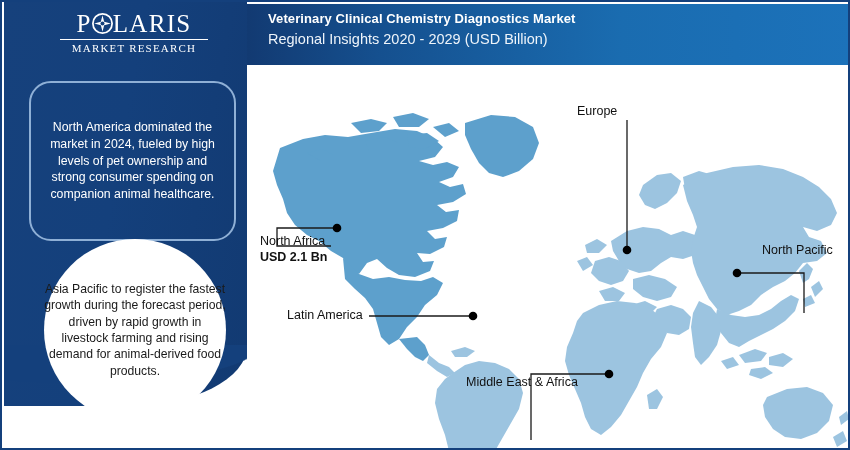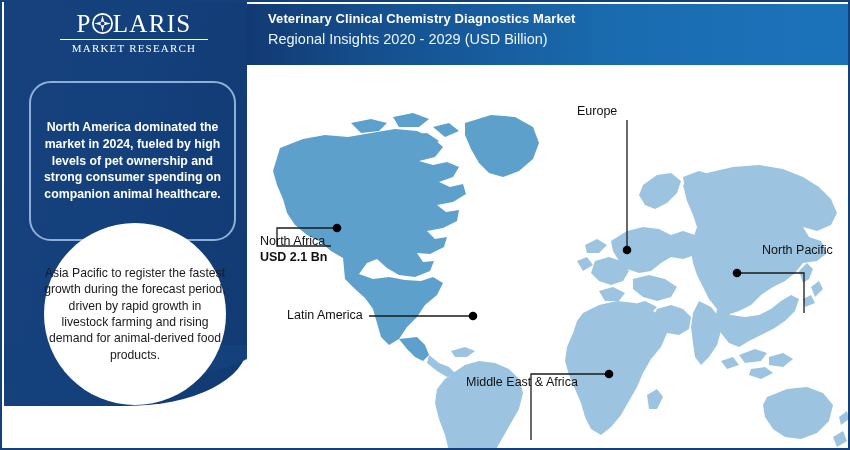--- a/index.html
+++ b/index.html
@@ -90,36 +90,35 @@
     top: 79px;
     width: 207px;
     height: 160px;
     border: 2px solid #8fb0d6;
     border-radius: 22px;
     box-sizing: border-box;
     display: flex;
     align-items: center;
     justify-content: center;
     z-index: 5;
-    font-weight: bold;
   }
   .callout-box p {
     margin: 0;
     color: #ffffff;
     font-size: 12.3px;
     line-height: 1.36;
     text-align: center;
     padding: 0 9px;
   }
 
   
   .circle-callout {
     position: absolute;
     left: 42px;
-    top: 221px;
+    top: 237px;
     width: 182px;
     height: 182px;
     border-radius: 50%;
     background: #ffffff;
     display: flex;
     align-items: center;
     justify-content: center;
     z-index: 5;
   }
   .circle-callout p {

